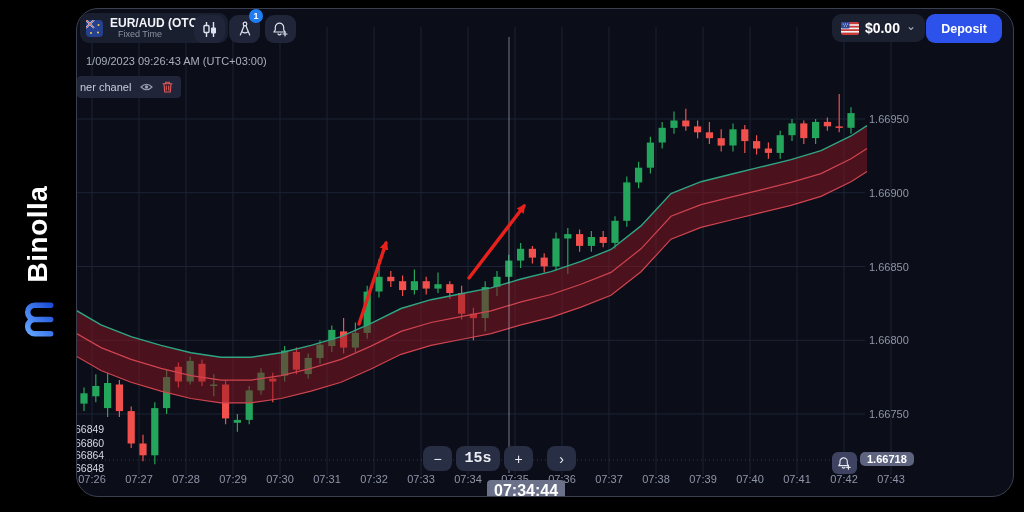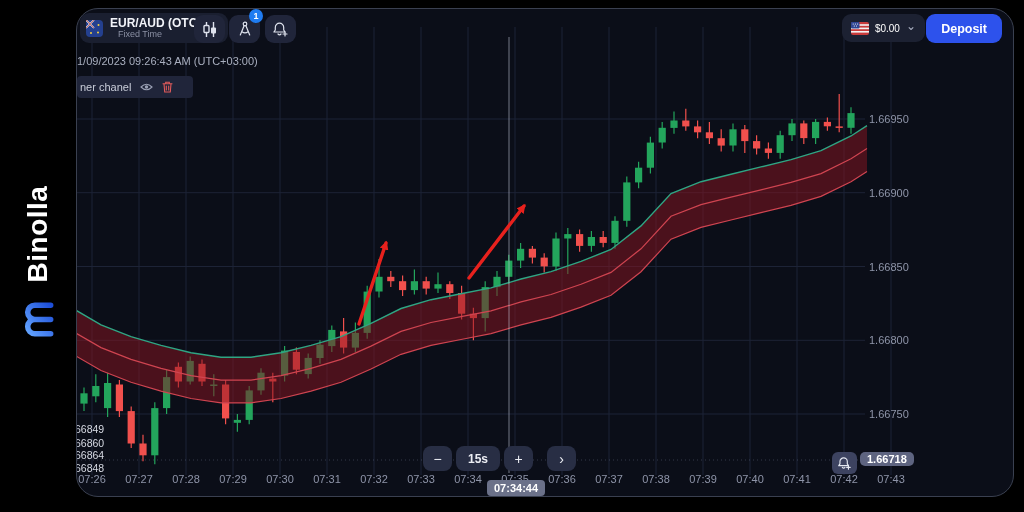--- a/index.html
+++ b/index.html
@@ -22,37 +22,37 @@
   .asset-name{color:#f2f4f9;font-size:12px;font-weight:700;}
   .asset-mode{color:#8b90a4;font-size:9px;padding-left:8px;}
   .chev{color:#aab0c2;font-size:12px;line-height:8px;transform:translateY(-2px);}
   .icon-btn{position:absolute;top:6px;width:31px;height:28px;background:#20253a;border-radius:9px;
     display:flex;align-items:center;justify-content:center;cursor:pointer;}
   .badge{position:absolute;left:172px;top:0;z-index:6;min-width:14px;height:14px;border-radius:8px;
     background:#1f7cf1;color:#fff;font-size:9px;font-weight:700;display:flex;align-items:center;
     justify-content:center;padding:0 3px;box-sizing:border-box;}
   .balance{position:absolute;right:88px;top:5px;height:28px;background:#1c2132;border-radius:9px;
     display:flex;align-items:center;gap:6px;padding:0 9px;cursor:pointer;}
-  .balance-amt{color:#fff;font-size:10px;font-weight:400;text-align:center;}
+  .balance-amt{color:#fff;font-size:14px;font-weight:700;text-align:center;}
   .deposit{position:absolute;right:11px;top:5px;height:29px;background:#2d52ec;border-radius:9px;
     border:none;color:#fff;font-size:12.5px;font-weight:700;padding:0 15px;cursor:pointer;
     font-family:inherit;display:flex;align-items:center;text-align:right;}
   
-  .stamp{position:absolute;left:0;top:46px;color:#a9afbf;font-size:11px;z-index:4;}
+  .stamp{position:absolute;left:9px;top:46px;color:#a9afbf;font-size:11px;z-index:4;}
   .ind-chip{position:absolute;left:0;top:67px;height:22px;background:#20253a;border-radius:4px;
-    display:flex;align-items:center;gap:9px;padding:0 20px 0 3px;z-index:4;}
+    display:flex;align-items:center;gap:9px;padding:0 8px 0 3px;z-index:4;}
   .ind-label{color:#c9cdd9;font-size:11px;}
   .ind-icon{display:flex;align-items:center;cursor:pointer;}
   
   .btm{position:absolute;left:346px;top:437px;display:flex;align-items:center;gap:4px;z-index:4;}
   .tb-btn{height:25px;background:#282e44;border:none;border-radius:8px;color:#eceef4;
     font-size:14px;font-family:inherit;display:flex;align-items:center;justify-content:center;cursor:pointer;}
-  .w-sm{width:29px;} .w-md{width:44px;font-size:12px;font-weight:700;}
+  .w-sm{width:29px;} .w-md{width:44px;font-size:15px;font-weight:700;font-family:Liberation Mono, monospace;}
   .gap{width:6px;}
-  .tooltip{position:absolute;left:410px;top:471px;background:#6b7189;color:#fff;font-size:11px;
+  .tooltip{position:absolute;left:410px;top:471px;background:#6b7189;color:#fff;font-size:16px;
     font-weight:700;border-radius:4px;padding:2px 7px;z-index:6;}
   .alert-chip{position:absolute;left:755px;top:443px;width:25px;height:22px;background:#3d4360;
     border-radius:6px;display:flex;align-items:center;justify-content:center;z-index:4;cursor:pointer;}
   .price-chip{position:absolute;left:783px;top:443px;height:14px;background:#5e6480;border-radius:5px;
     color:#fff;font-size:11px;font-weight:700;display:flex;align-items:center;padding:0 7px;z-index:4;}
   svg text{font-family:"Liberation Sans","DejaVu Sans",sans-serif;}
 </style>
 </head>
 <body>
 

